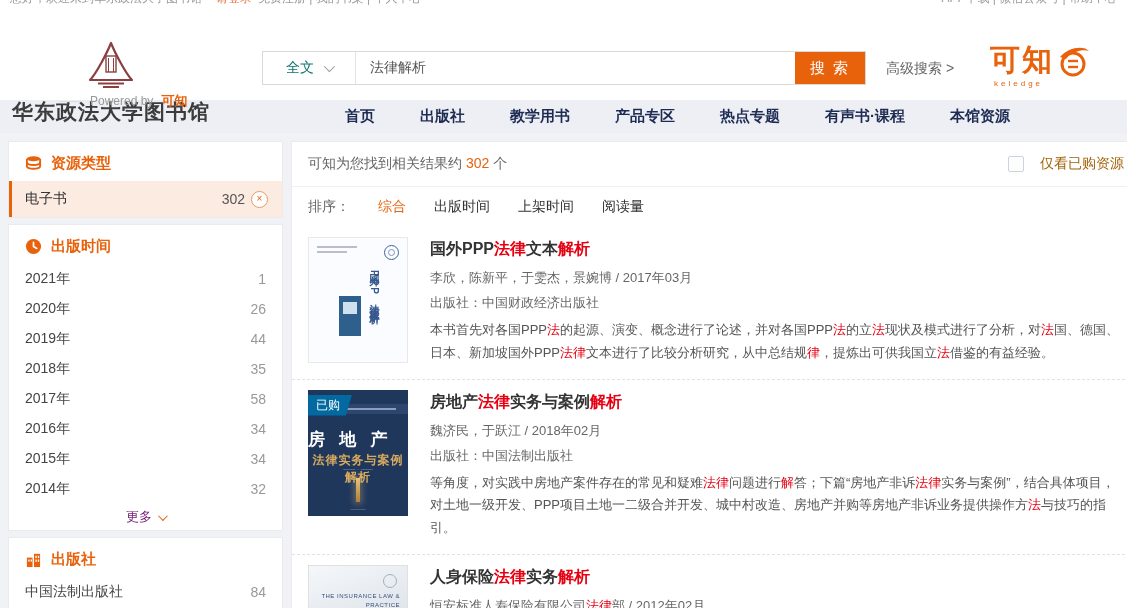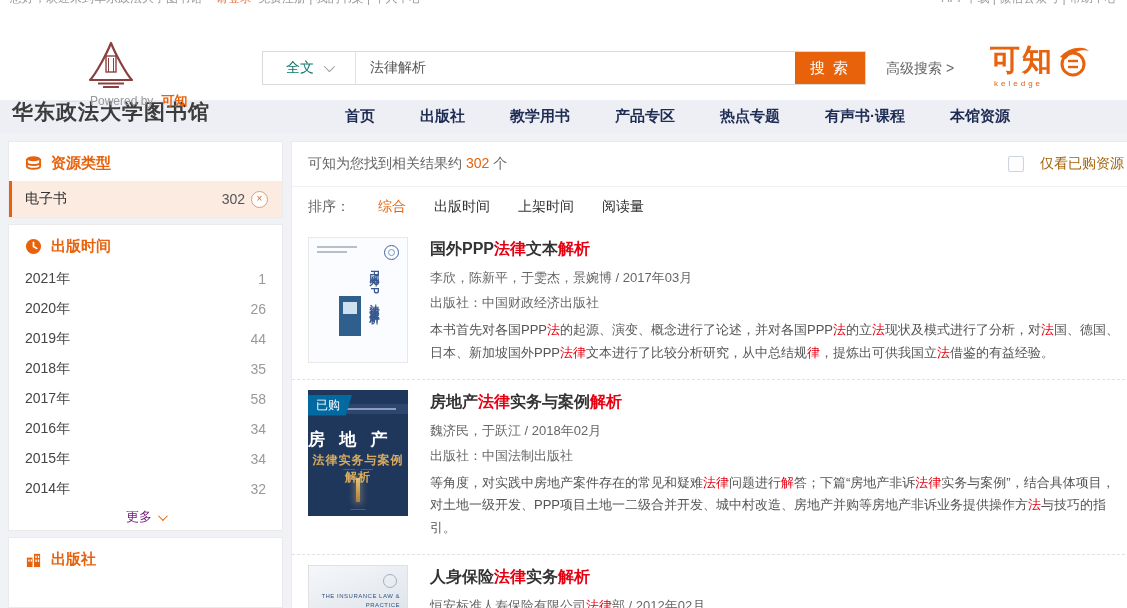--- a/index.html
+++ b/index.html
@@ -275,20 +275,24 @@
           <rect x="11" y="5" width="1.4" height="2.5" fill="#fff"></rect>
           <rect x="13.6" y="5" width="1.4" height="2.5" fill="#fff"></rect>
           <rect x="11" y="9" width="1.4" height="2.5" fill="#fff"></rect>
           <rect x="13.6" y="9" width="1.4" height="2.5" fill="#fff"></rect>
           <rect x="3.5" y="9" width="1.4" height="2.2" fill="#fff"></rect>
           <rect x="6" y="9" width="1.4" height="2.2" fill="#fff"></rect>
         </svg>
         <span>出版社</span>
       </div>
       <div class="facet-row">
+        <span>中国法制出版社</span>
+        <span class="cnt">84</span>
+      </div>
+      <div class="facet-row">
         
         
       </div>
     </section>
   </aside>
 
   <main class="main">
     <div class="results-header">
       <div>
         <span>可知为您找到相关结果约</span><span class="res-count">302</span><span>个</span>

